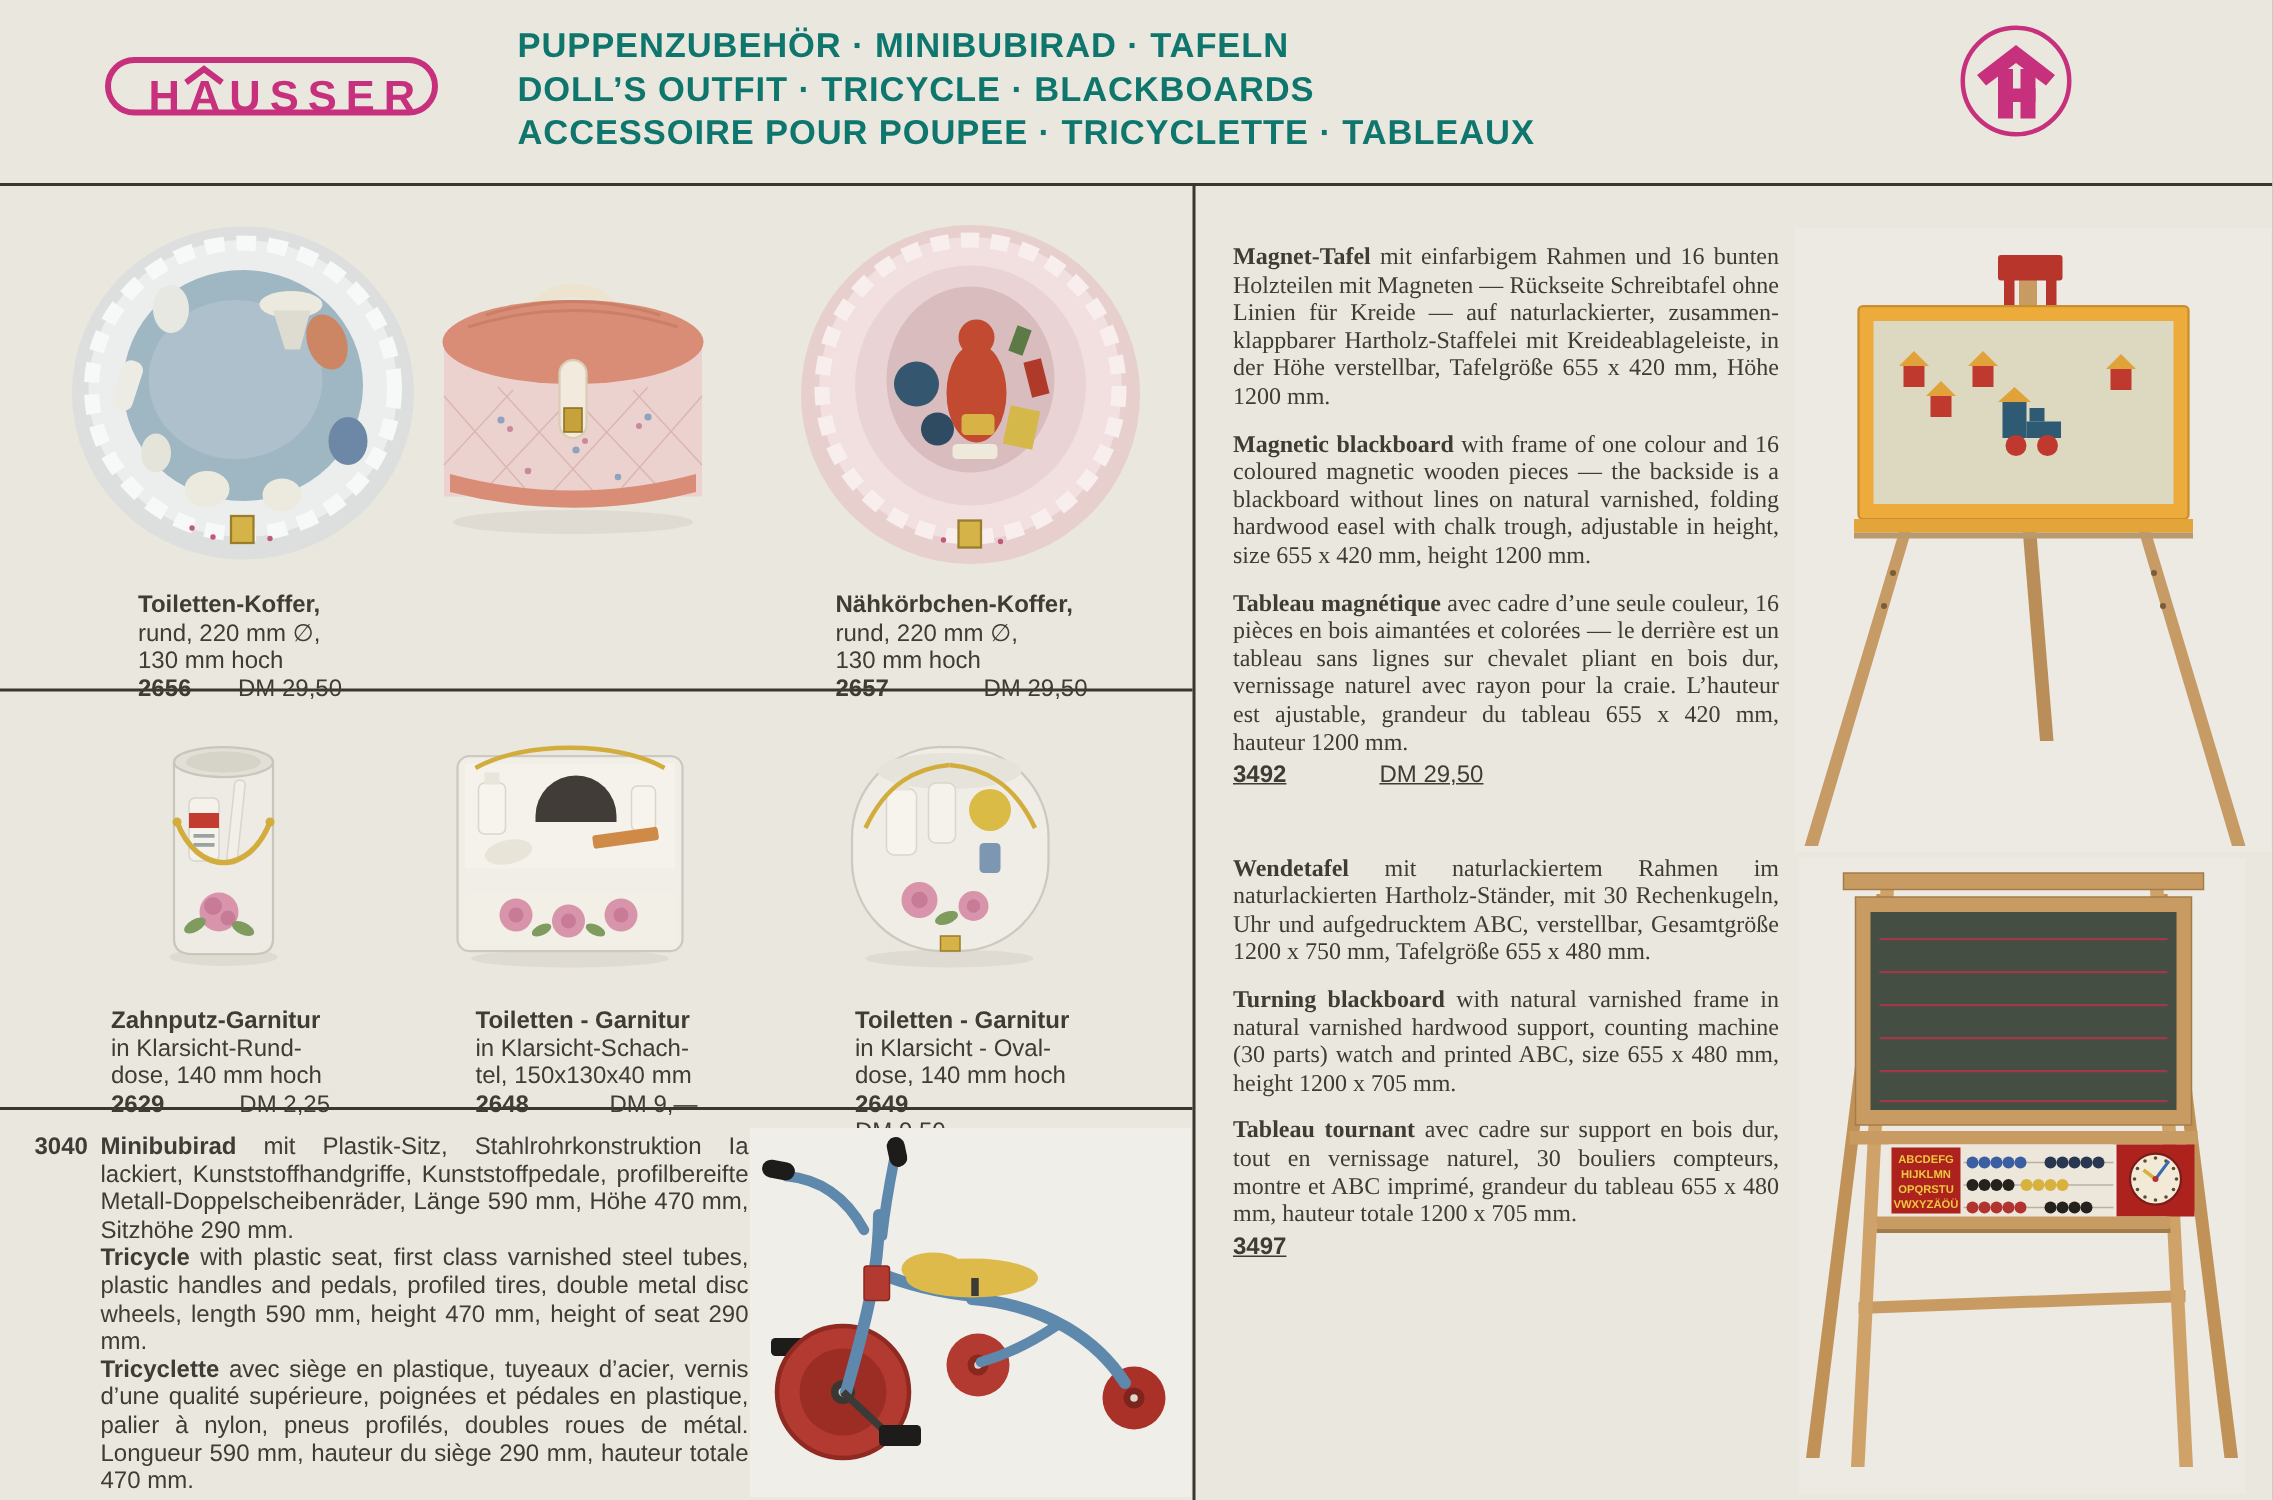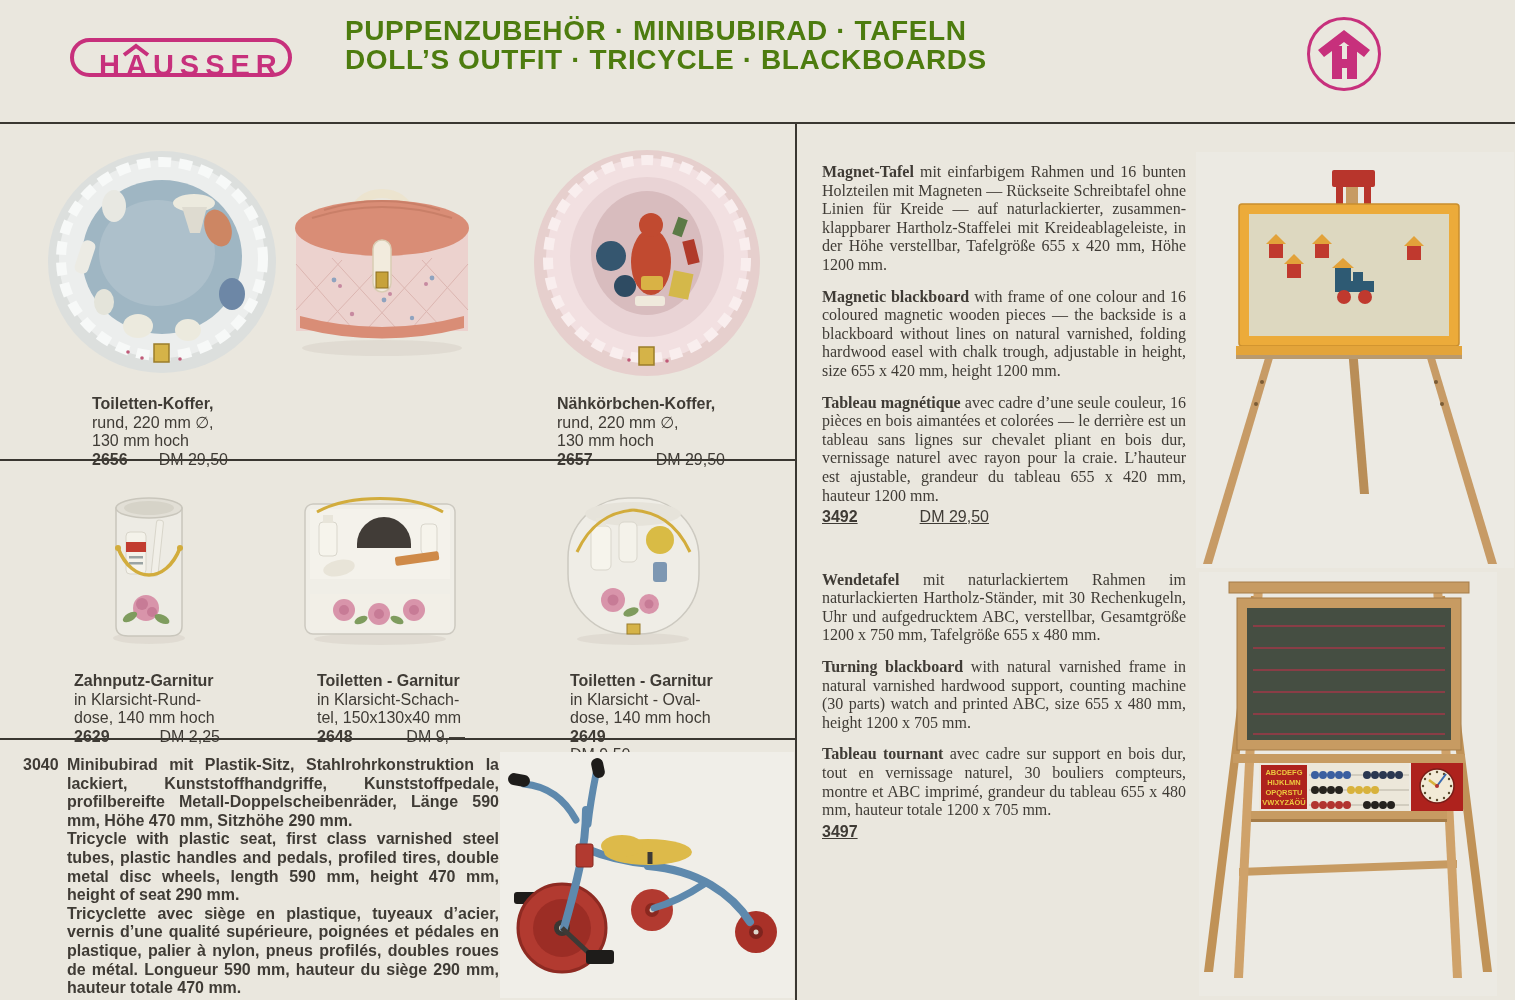--- a/index.html
+++ b/index.html
@@ -8,34 +8,34 @@
   .abs{position:absolute;}
   .hr{position:absolute;background:#3a3731;height:2px;}
   .vr{position:absolute;background:#3a3731;width:2px;}
 
   
   .logo-box{position:absolute;left:70px;top:38px;width:222px;height:39px;
             border:4px solid #c7307c;border-radius:27px;box-sizing:border-box;}
   .brand-text{position:absolute;left:25px;top:7px;font-size:29px;font-weight:bold;
               letter-spacing:6px;color:#c7307c;white-space:nowrap;}
   .roof-svg{position:absolute;left:48px;top:1px;}
-  .titles{position:absolute;left:345px;top:16px;font-weight:bold;font-size:28px;
-          line-height:29px;letter-spacing:0.6px;color:#4d7c0f;white-space:nowrap;}
+  .titles{position:absolute;left:345px;top:16px;font-weight:bold;font-size:23px;
+          line-height:29px;letter-spacing:0.6px;color:#0f766e;white-space:nowrap;}
   .circle-logo{position:absolute;left:1306px;top:16px;width:76px;height:76px;}
 
   
   .cap{position:absolute;font-size:16px;line-height:18.6px;color:#3f3b35;}
   .cap .nm{font-weight:bold;margin-top:12px;}
   .cap-price{display:flex;justify-content:space-between;}
   .cap-price b{font-weight:bold;}
 
   
   .trike-text{position:absolute;left:23px;top:756px;width:476px;font-size:16px;line-height:18.6px;}
   .trike-text .t-code{position:absolute;left:0;top:0;font-weight:bold;}
-  .trike-text p{margin:0 0 0 44px;text-align:justify;font-weight:bold;}
+  .trike-text p{margin:0 0 0 44px;text-align:justify;}
 
   
   .right-col{position:absolute;left:822px;top:163px;width:364px;font-size:16px;line-height:18.6px;}
   .right-col p{margin:0 0 13px;text-align:justify;font-family:Liberation Serif, serif;}
   .right-col p.tight{margin-bottom:3px;}
   .price-line{display:flex;gap:62px;margin:0 0 44px;text-decoration:underline;}
   .price-line.last{margin:0;}
   .price-line b{font-weight:bold;}
 
   svg{display:block;}
@@ -49,20 +49,21 @@
   <div class="logo-box">
     <span class="brand-text">HAUSSER</span>
     <svg class="roof-svg" width="28" height="14">
       <path d="M2,12 L14,3 L26,12" fill="none" stroke="#c7307c" stroke-width="4"></path>
     </svg>
   </div>
 
   <div class="titles">
     <div>PUPPENZUBEHÖR · MINIBUBIRAD · TAFELN</div>
     <div>DOLL’S OUTFIT · TRICYCLE · BLACKBOARDS</div>
+    <div>ACCESSOIRE POUR POUPEE · TRICYCLETTE · TABLEAUX</div>
   </div>
 
   <svg class="circle-logo" viewBox="0 0 76 76">
     <circle cx="38" cy="38" r="35.5" fill="none" stroke="#c7307c" stroke-width="3"></circle>
     <path d="M12,34 L38,14 L64,34 L58,41 L38,26 L18,41 Z" fill="#c7307c"></path>
     <rect x="26" y="30" width="10" height="33" fill="#c7307c"></rect>
     <rect x="41" y="30" width="10" height="33" fill="#c7307c"></rect>
     <rect x="26" y="43" width="25" height="9" fill="#c7307c"></rect>
   </svg>
 

